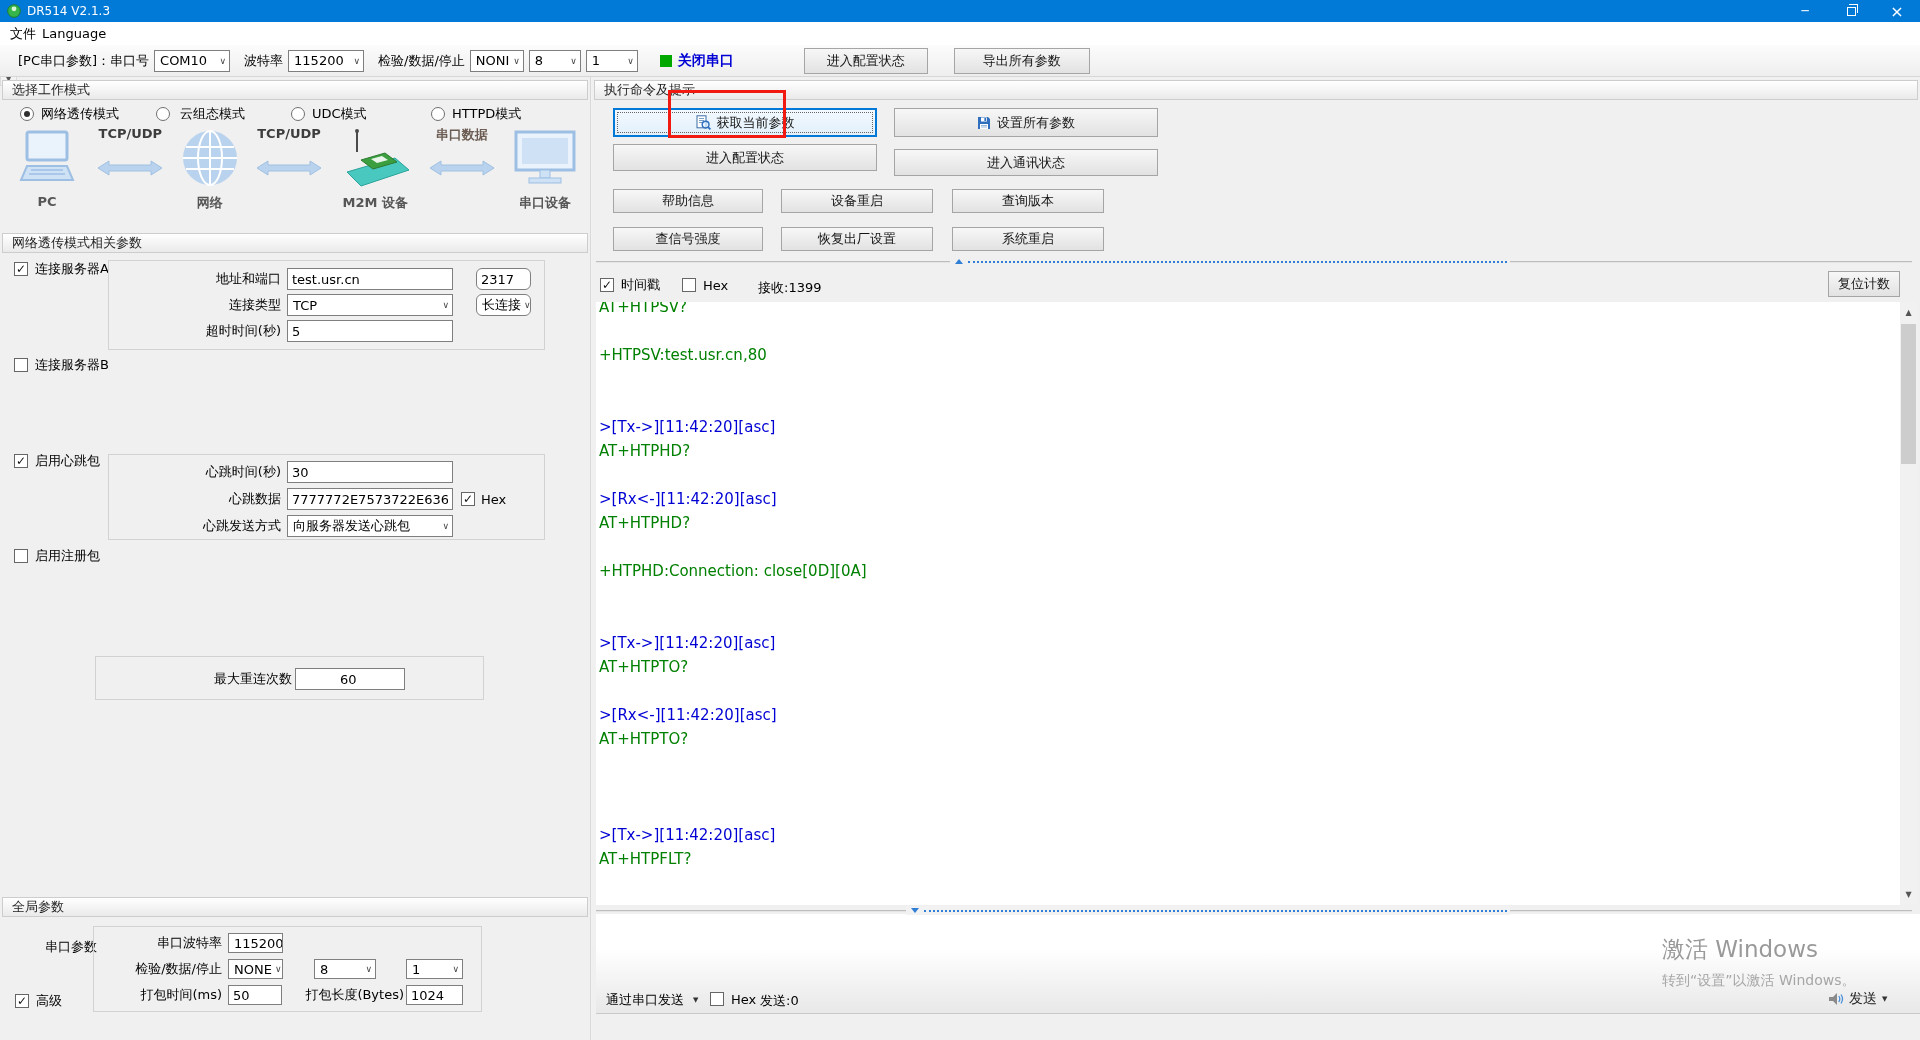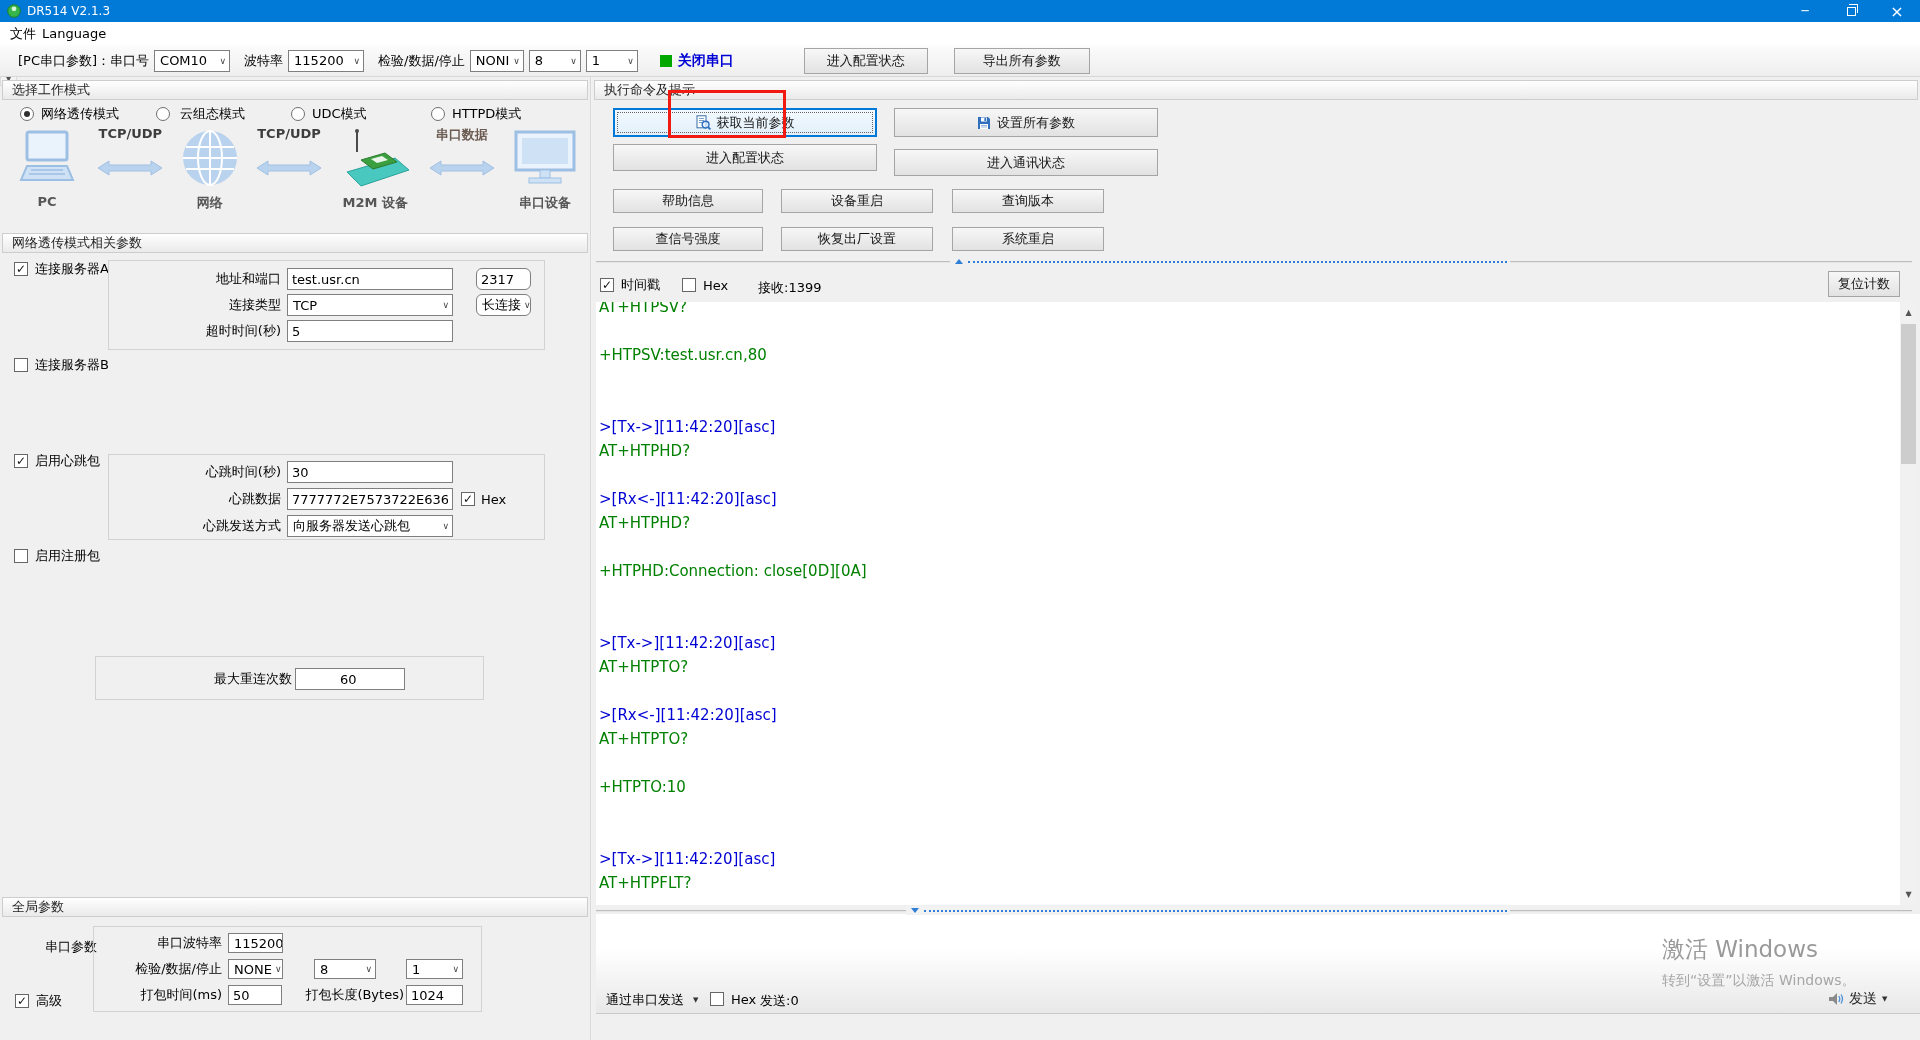--- a/index.html
+++ b/index.html
@@ -500,21 +500,20 @@
         <div class="log-line green">AT+HTPTO?</div>
 
         <div class="log-line green"></div>
 
         <div class="log-line blue">&gt;[Rx&lt;-][11:42:20][asc]</div>
 
         <div class="log-line green">AT+HTPTO?</div>
 
         <div class="log-line green"></div>
 
-        <div class="log-line green">+HTPTO:10</div>
 
         <div class="log-line green"></div>
 
         <div class="log-line green"></div>
 
         <div class="log-line blue">&gt;[Tx-&gt;][11:42:20][asc]</div>
 
         <div class="log-line green">AT+HTPFLT?</div>
       </div>
   </div>

